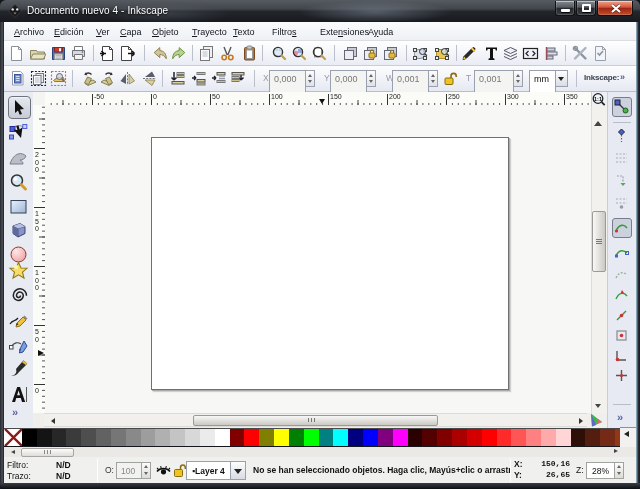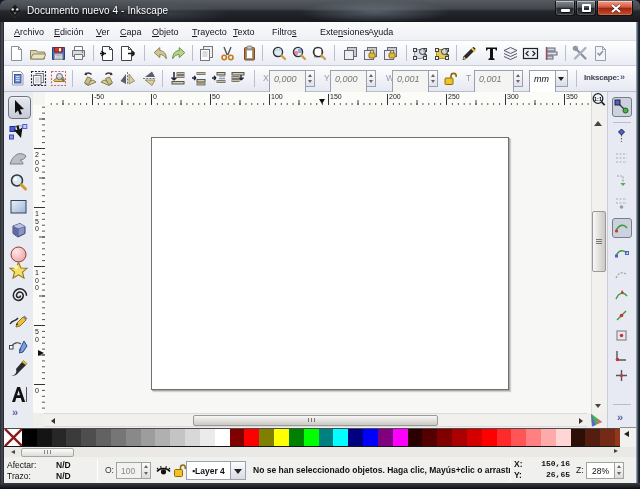--- a/index.html
+++ b/index.html
@@ -21,21 +21,21 @@
   .mi u{text-decoration:underline;}
   #tb1{position:absolute;left:4px;top:41px;width:632px;height:25px;
     background:linear-gradient(#ffffff,#e9ecf4);border-bottom:1px solid #c9cdd9;}
   #tb2{position:absolute;left:4px;top:66px;width:632px;height:26px;
     background:linear-gradient(#fdfdfe,#e6e9f2);border-bottom:1px solid #b9bdc9;}
   .sep1{position:absolute;top:45px;width:1px;height:16px;background:#bcc0cd;}
   .sep2{position:absolute;top:70px;width:1px;height:17px;background:#bcc0cd;}
   .ico{position:absolute;}
   .lbl2{position:absolute;top:73px;font-size:8.5px;color:#9598a5;}
   .fld{position:absolute;top:70px;height:24px;background:#f4f4f2;border:1px solid #9aa0ae;
-    font-size:9px;color:#777;padding:3px 0 0 4px;font-style:italic;}
+    font-size:9px;color:#777;padding:3px 0 0 4px;}
   .spn{position:absolute;top:70px;width:9px;height:17px;border:1px solid #9aa0ae;border-left:none;
     background:linear-gradient(#fdfdfd,#dfe2ea);}
   .spn:before{content:"";position:absolute;left:2px;top:3px;border-left:2.5px solid transparent;border-right:2.5px solid transparent;border-bottom:3px solid #666;}
   .spn:after{content:"";position:absolute;left:2px;bottom:3px;border-left:2.5px solid transparent;border-right:2.5px solid transparent;border-top:3px solid #666;}
   #mainbg{position:absolute;left:4px;top:92px;width:632px;height:336px;background:#eceef5;}
   #toolbox{position:absolute;left:4px;top:92px;width:29px;height:335px;background:#e9ebf2;}
   .tool{position:absolute;left:8px;width:23px;height:23px;}
   #hruler{position:absolute;left:45px;top:92px;width:546px;height:13px;background:#fbfbf8;}
   #vruler{position:absolute;left:33px;top:105px;width:12px;height:308px;background:#fbfbf8;}
   #corner{position:absolute;left:33px;top:92px;width:12px;height:13px;background:#f4f4f1;}
@@ -565,21 +565,21 @@
 </div>
 <div class="abs" style="left:620px;top:427px;width:16px;height:20px;background:#f2f1ef;border-top:1px solid #90908c;"></div>
 <div class="abs" style="left:624px;top:431px;border-top:3.5px solid transparent;border-bottom:3.5px solid transparent;border-right:5px solid #222;"></div>
 <div id="palscroll">
 <div class="abs" style="left:7px;top:3px;border-top:2.5px solid transparent;border-bottom:2.5px solid transparent;border-right:4px solid #444;"></div>
 <div class="abs" style="left:17px;top:1px;width:53px;height:9px;background:linear-gradient(#fdfdfc,#dddcd8);border:1px solid #a8a6a0;border-radius:2px;"></div>
 <div class="abs" style="left:40px;top:3px;width:1px;height:4px;background:#888;box-shadow:3px 0 0 #888,6px 0 0 #888;"></div>
 <div class="abs" style="left:610px;top:2px;border-top:2.5px solid transparent;border-bottom:2.5px solid transparent;border-left:4px solid #444;"></div>
 </div>
 <div id="status">
-<div class="st" style="left:3px;top:3px;">Afectar:</div>
+<div class="st" style="left:3px;top:3px;">Filtro:</div>
       <div class="stb" style="left:52px;top:3px;">N/D</div>
 <div class="st" style="left:3px;top:14px;">Trazo:</div>
       <div class="stb" style="left:52px;top:14px;">N/D</div>
 <div class="abs" style="left:93px;top:2px;width:1px;height:23px;background:#d0d0cc;border-right:1px solid #fff;"></div>
 <div class="st" style="left:101px;top:8px;color:#333;">O:</div>
 <div class="abs" style="left:112px;top:5px;width:26px;height:17px;background:#f2f2f0;border:1px solid #a0a49e;font-size:8.5px;color:#888;padding:3px 0 0 4px;">100</div>
 <div class="abs" style="left:138px;top:5px;width:9px;height:17px;border:1px solid #a0a49e;border-left:none;background:linear-gradient(#fcfcfc,#dcdcd8);"></div>
 <div class="abs" style="left:140px;top:8px;border-left:2.5px solid transparent;border-right:2.5px solid transparent;border-bottom:3px solid #666;"></div>
 <div class="abs" style="left:140px;top:15px;border-left:2.5px solid transparent;border-right:2.5px solid transparent;border-top:3px solid #666;"></div>
 <div class="abs" style="left:151px;top:7px;"><svg width="17" height="13" viewBox="0 0 17 13">

